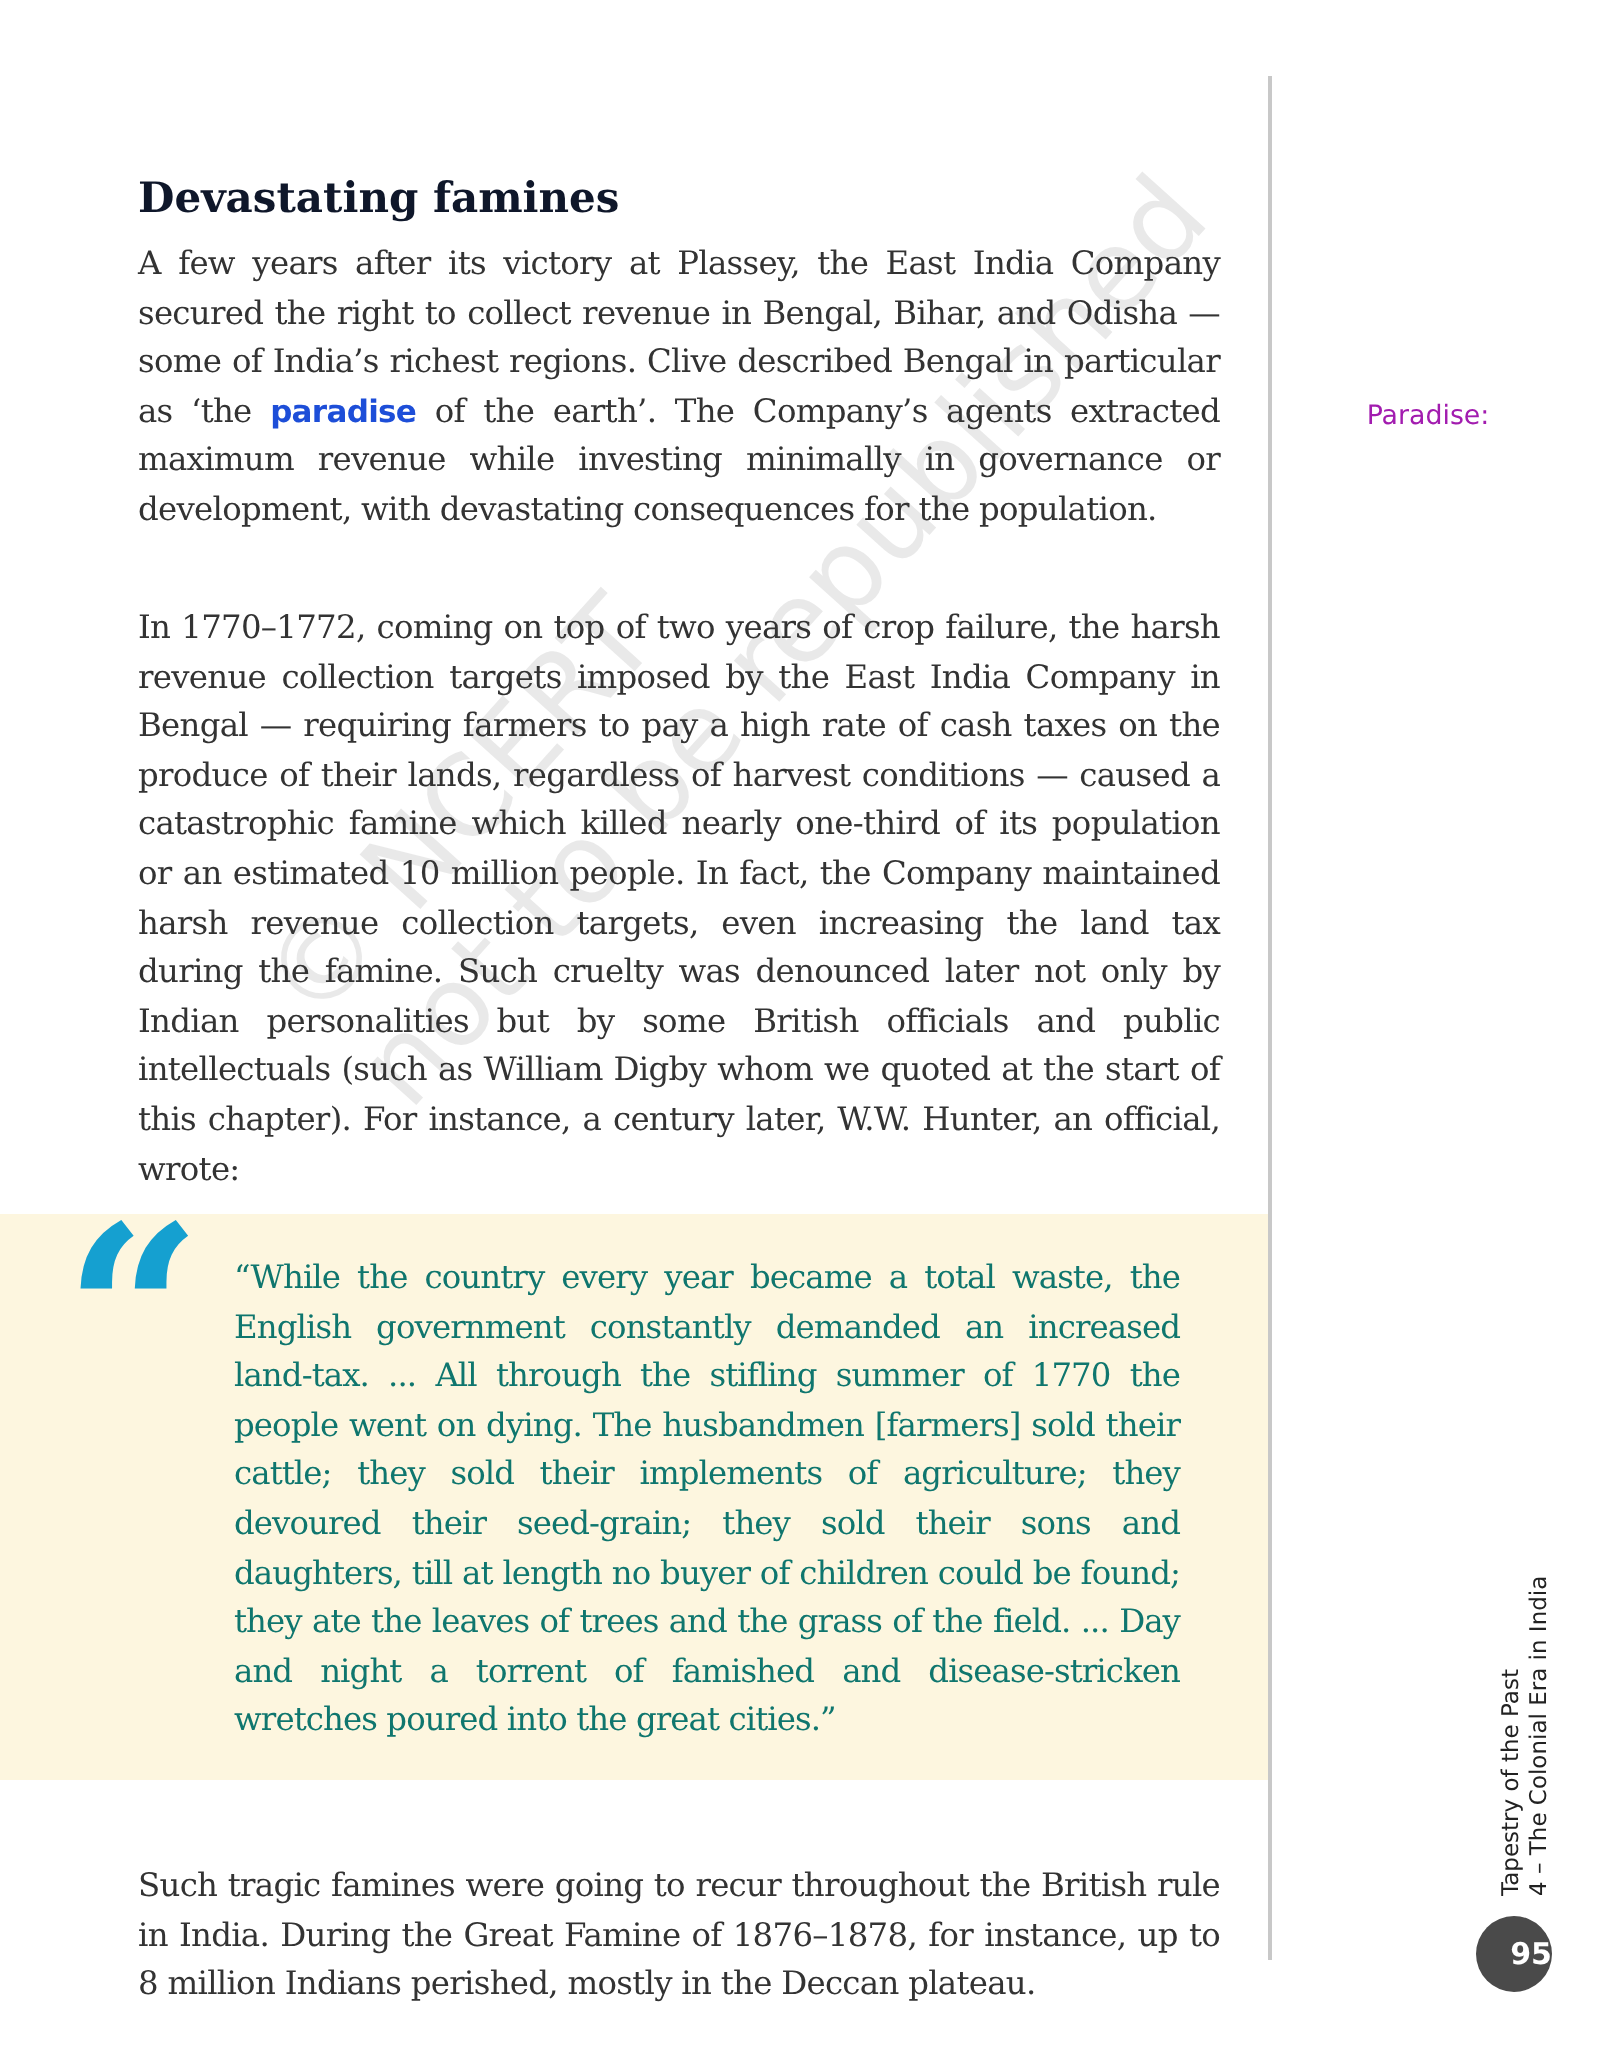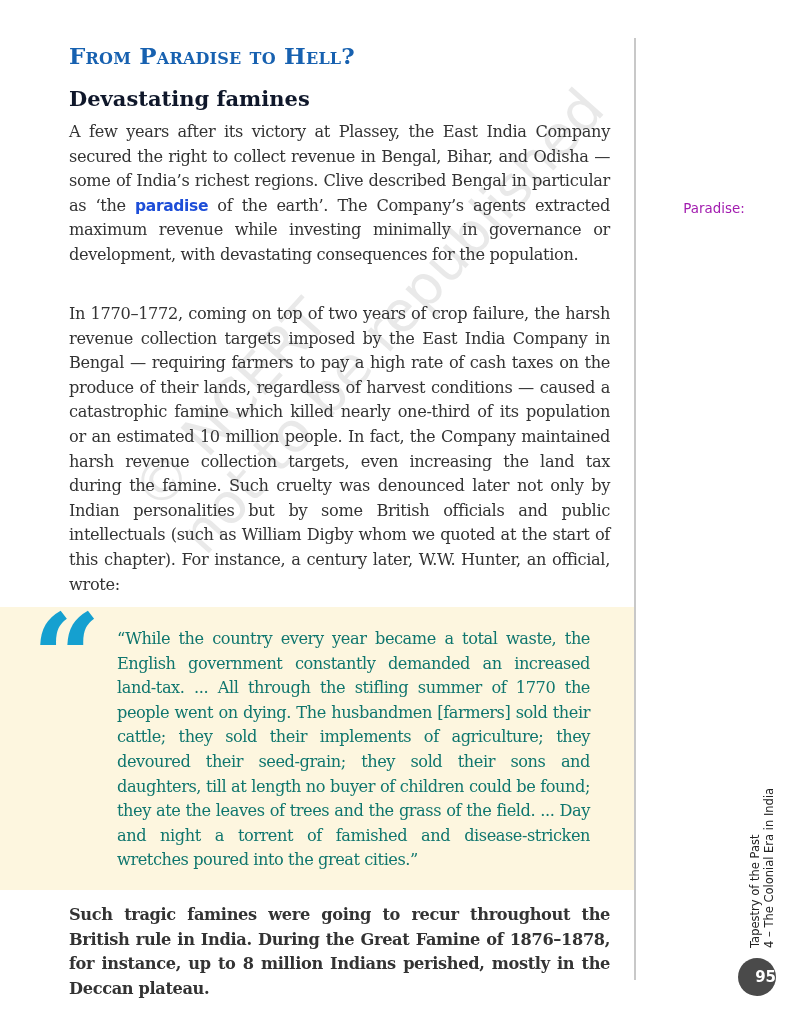--- a/index.html
+++ b/index.html
@@ -47,21 +47,21 @@
       width: 541px;
       font-size: 16.2px;
       line-height: 24.6px;
       text-align: justify;
       color: #333333;
       font-family: "DejaVu Serif", serif;
       letter-spacing: -0.35px;
     }
     .p1 { top: 120px; }
     .p2 { top: 302px; }
-    .p3 { top: 903px; font-weight: bold; }
+    .p3 { top: 931px; }
     .kw {
       color: #1d4ed8;
       font-family: "DejaVu Sans", sans-serif;
       font-weight: bold;
       font-size: 15.5px;
     }
     .quote-box {
       position: absolute;
       left: 0;
       top: 607px;
@@ -161,21 +161,20 @@
 </head>
 <body>
 
 <div class="page">
 
   <div class="watermark">
     <span>© NCERT</span>
     <span>not to be republished</span>
   </div>
 
-  <h1 class="section-title">From Paradise to Hell?</h1>
   <h2 class="sub-title">Devastating famines</h2>
 
   <p class="body-text p1"><span>A few years after its victory at Plassey, the East India Company secured the right to collect revenue in Bengal, Bihar, and Odisha — some of India’s richest regions. Clive described Bengal in particular as ‘the </span><span class="kw">paradise</span><span> of the earth’. The Company’s agents extracted maximum revenue while investing minimally in governance or development, with devastating consequences for the population.</span></p>
 
   <p class="body-text p2">In 1770–1772, coming on top of two years of crop failure, the harsh revenue collection targets imposed by the East India Company in Bengal — requiring farmers to pay a high rate of cash taxes on the produce of their lands, regardless of harvest conditions — caused a catastrophic famine which killed nearly one-third of its population or an estimated 10 million people. In fact, the Company maintained harsh revenue collection targets, even increasing the land tax during the famine. Such cruelty was denounced later not only by Indian personalities but by some British officials and public intellectuals (such as William Digby whom we quoted at the start of this chapter). For instance, a century later, W.W. Hunter, an official, wrote:</p>
 
   <div class="quote-box"></div>
   <div class="quote-mark">“</div>
   <blockquote class="quote-text">“While the country every year became a total waste, the English government constantly demanded an increased land-tax. ... All through the stifling summer of 1770 the people went on dying. The husbandmen [farmers] sold their cattle; they sold their implements of agriculture; they devoured their seed-grain; they sold their sons and daughters, till at length no buyer of children could be found; they ate the leaves of trees and the grass of the field. ... Day and night a torrent of famished and disease-stricken wretches poured into the great cities.”</blockquote>
 

